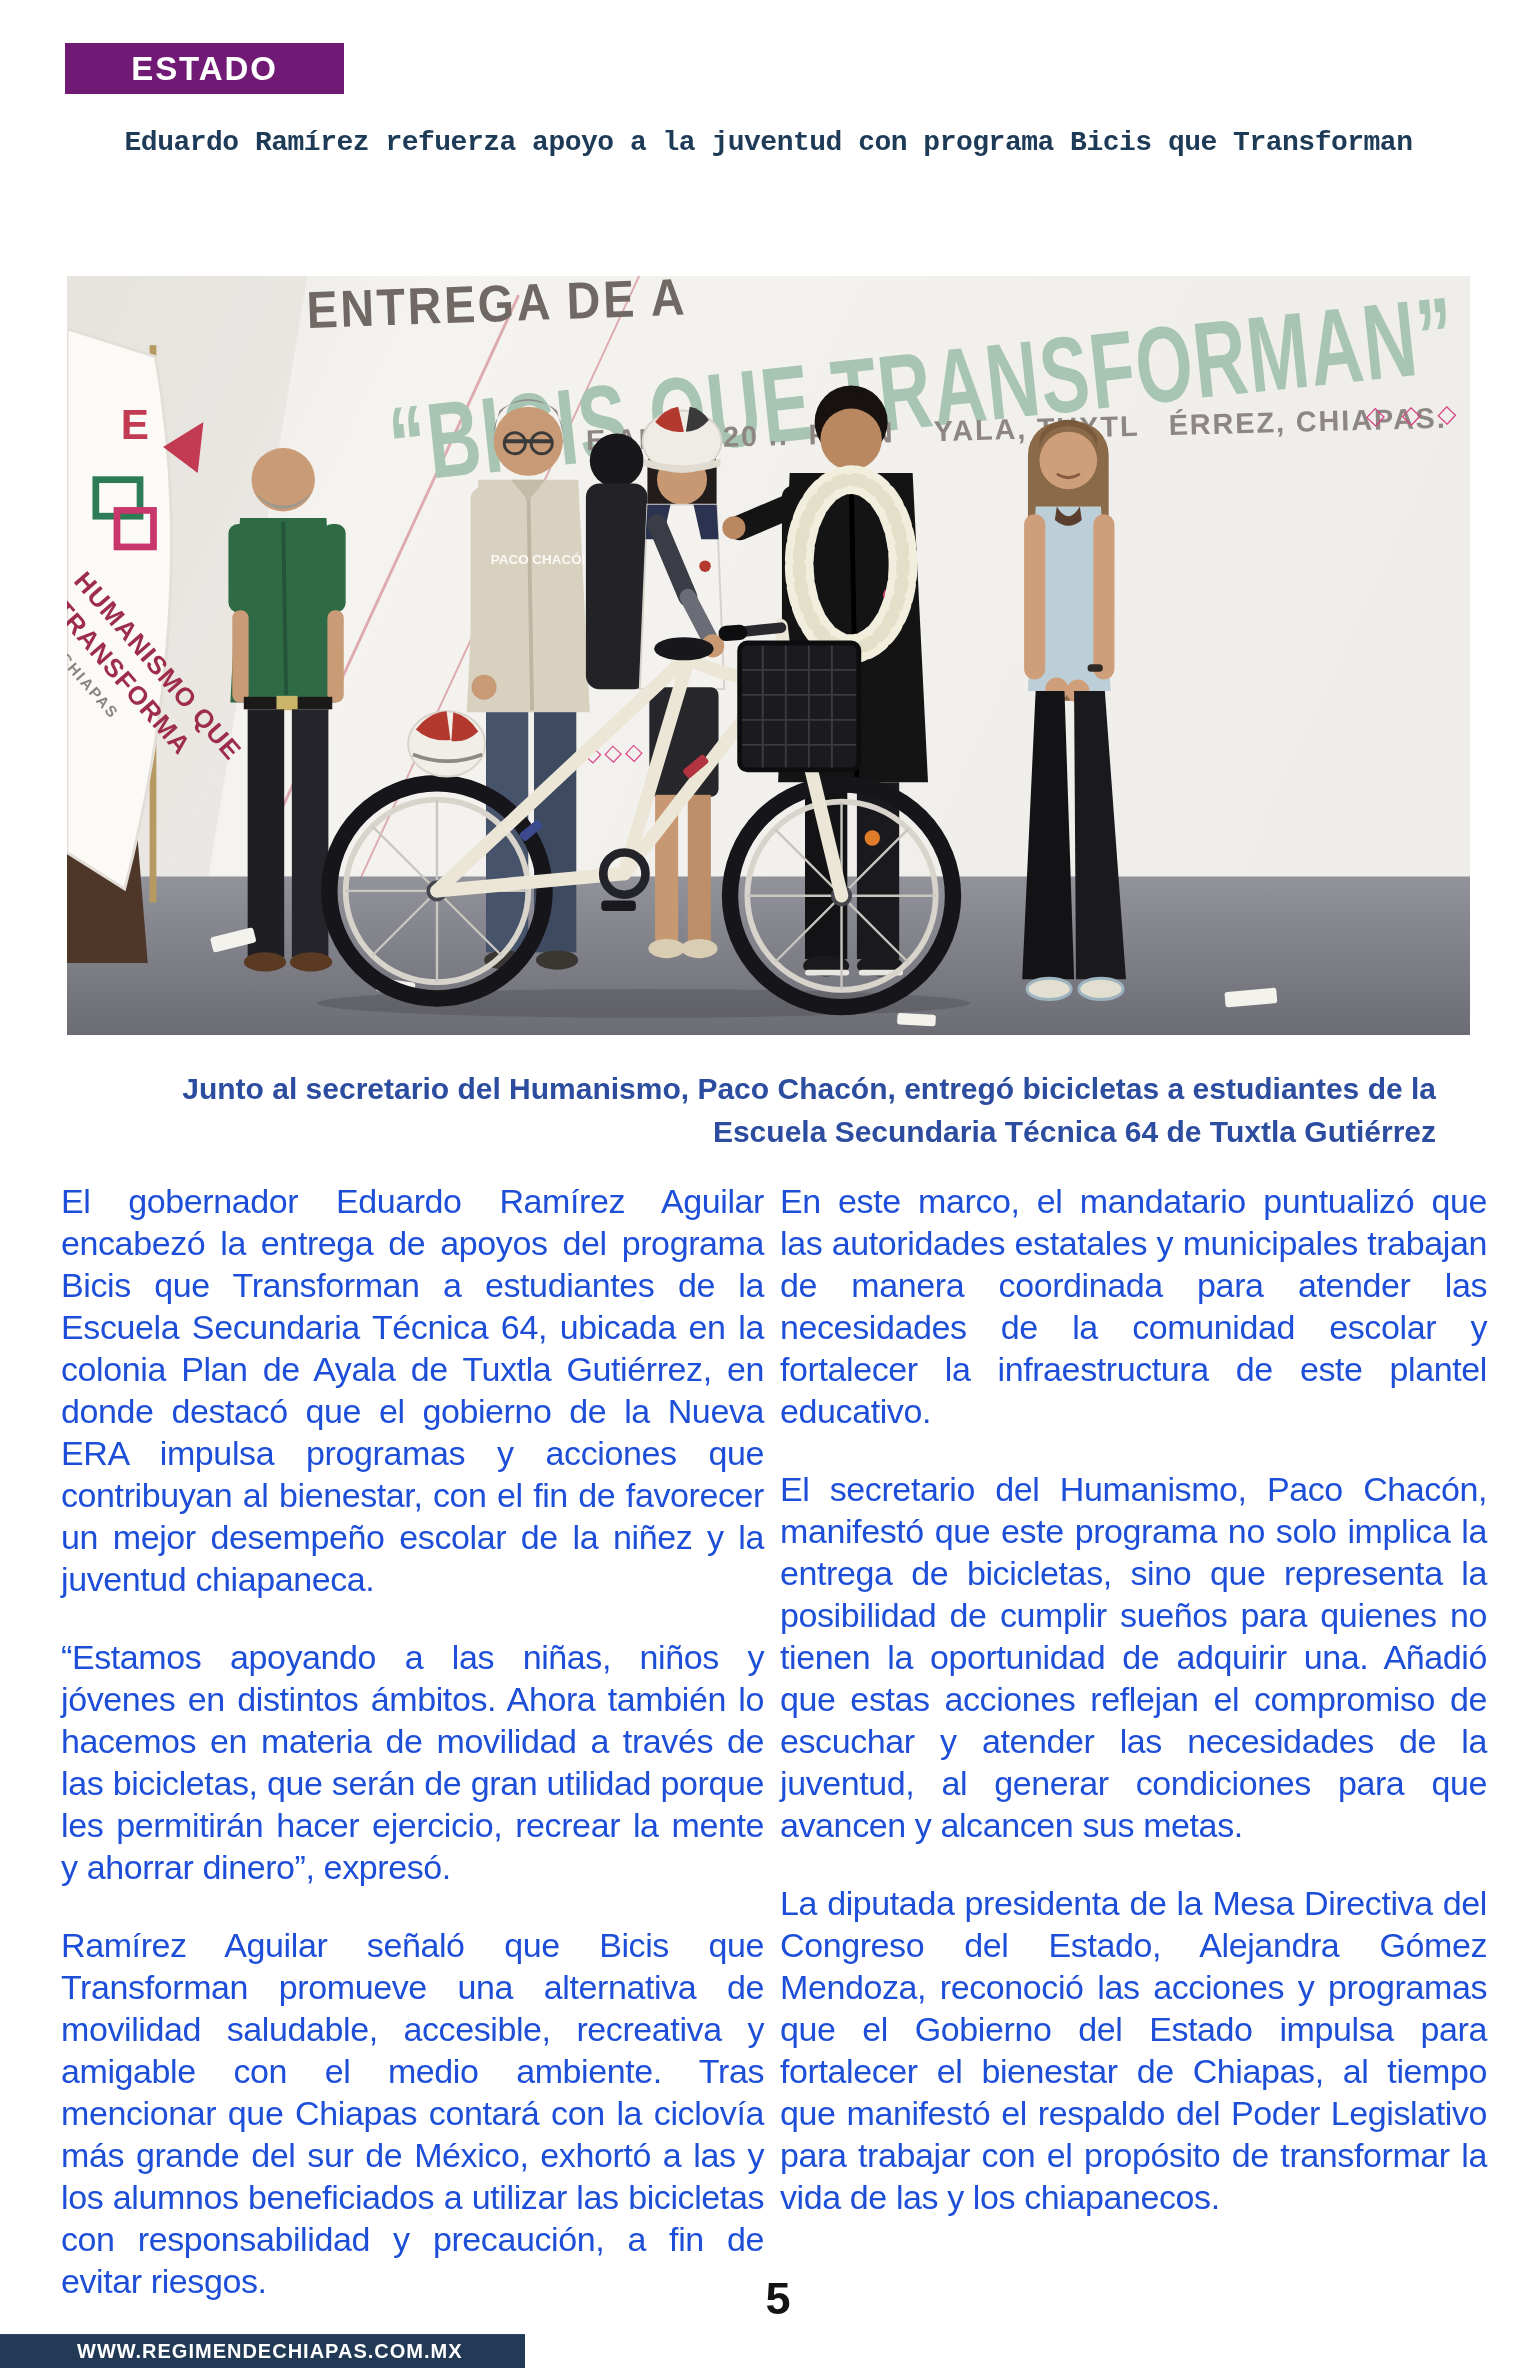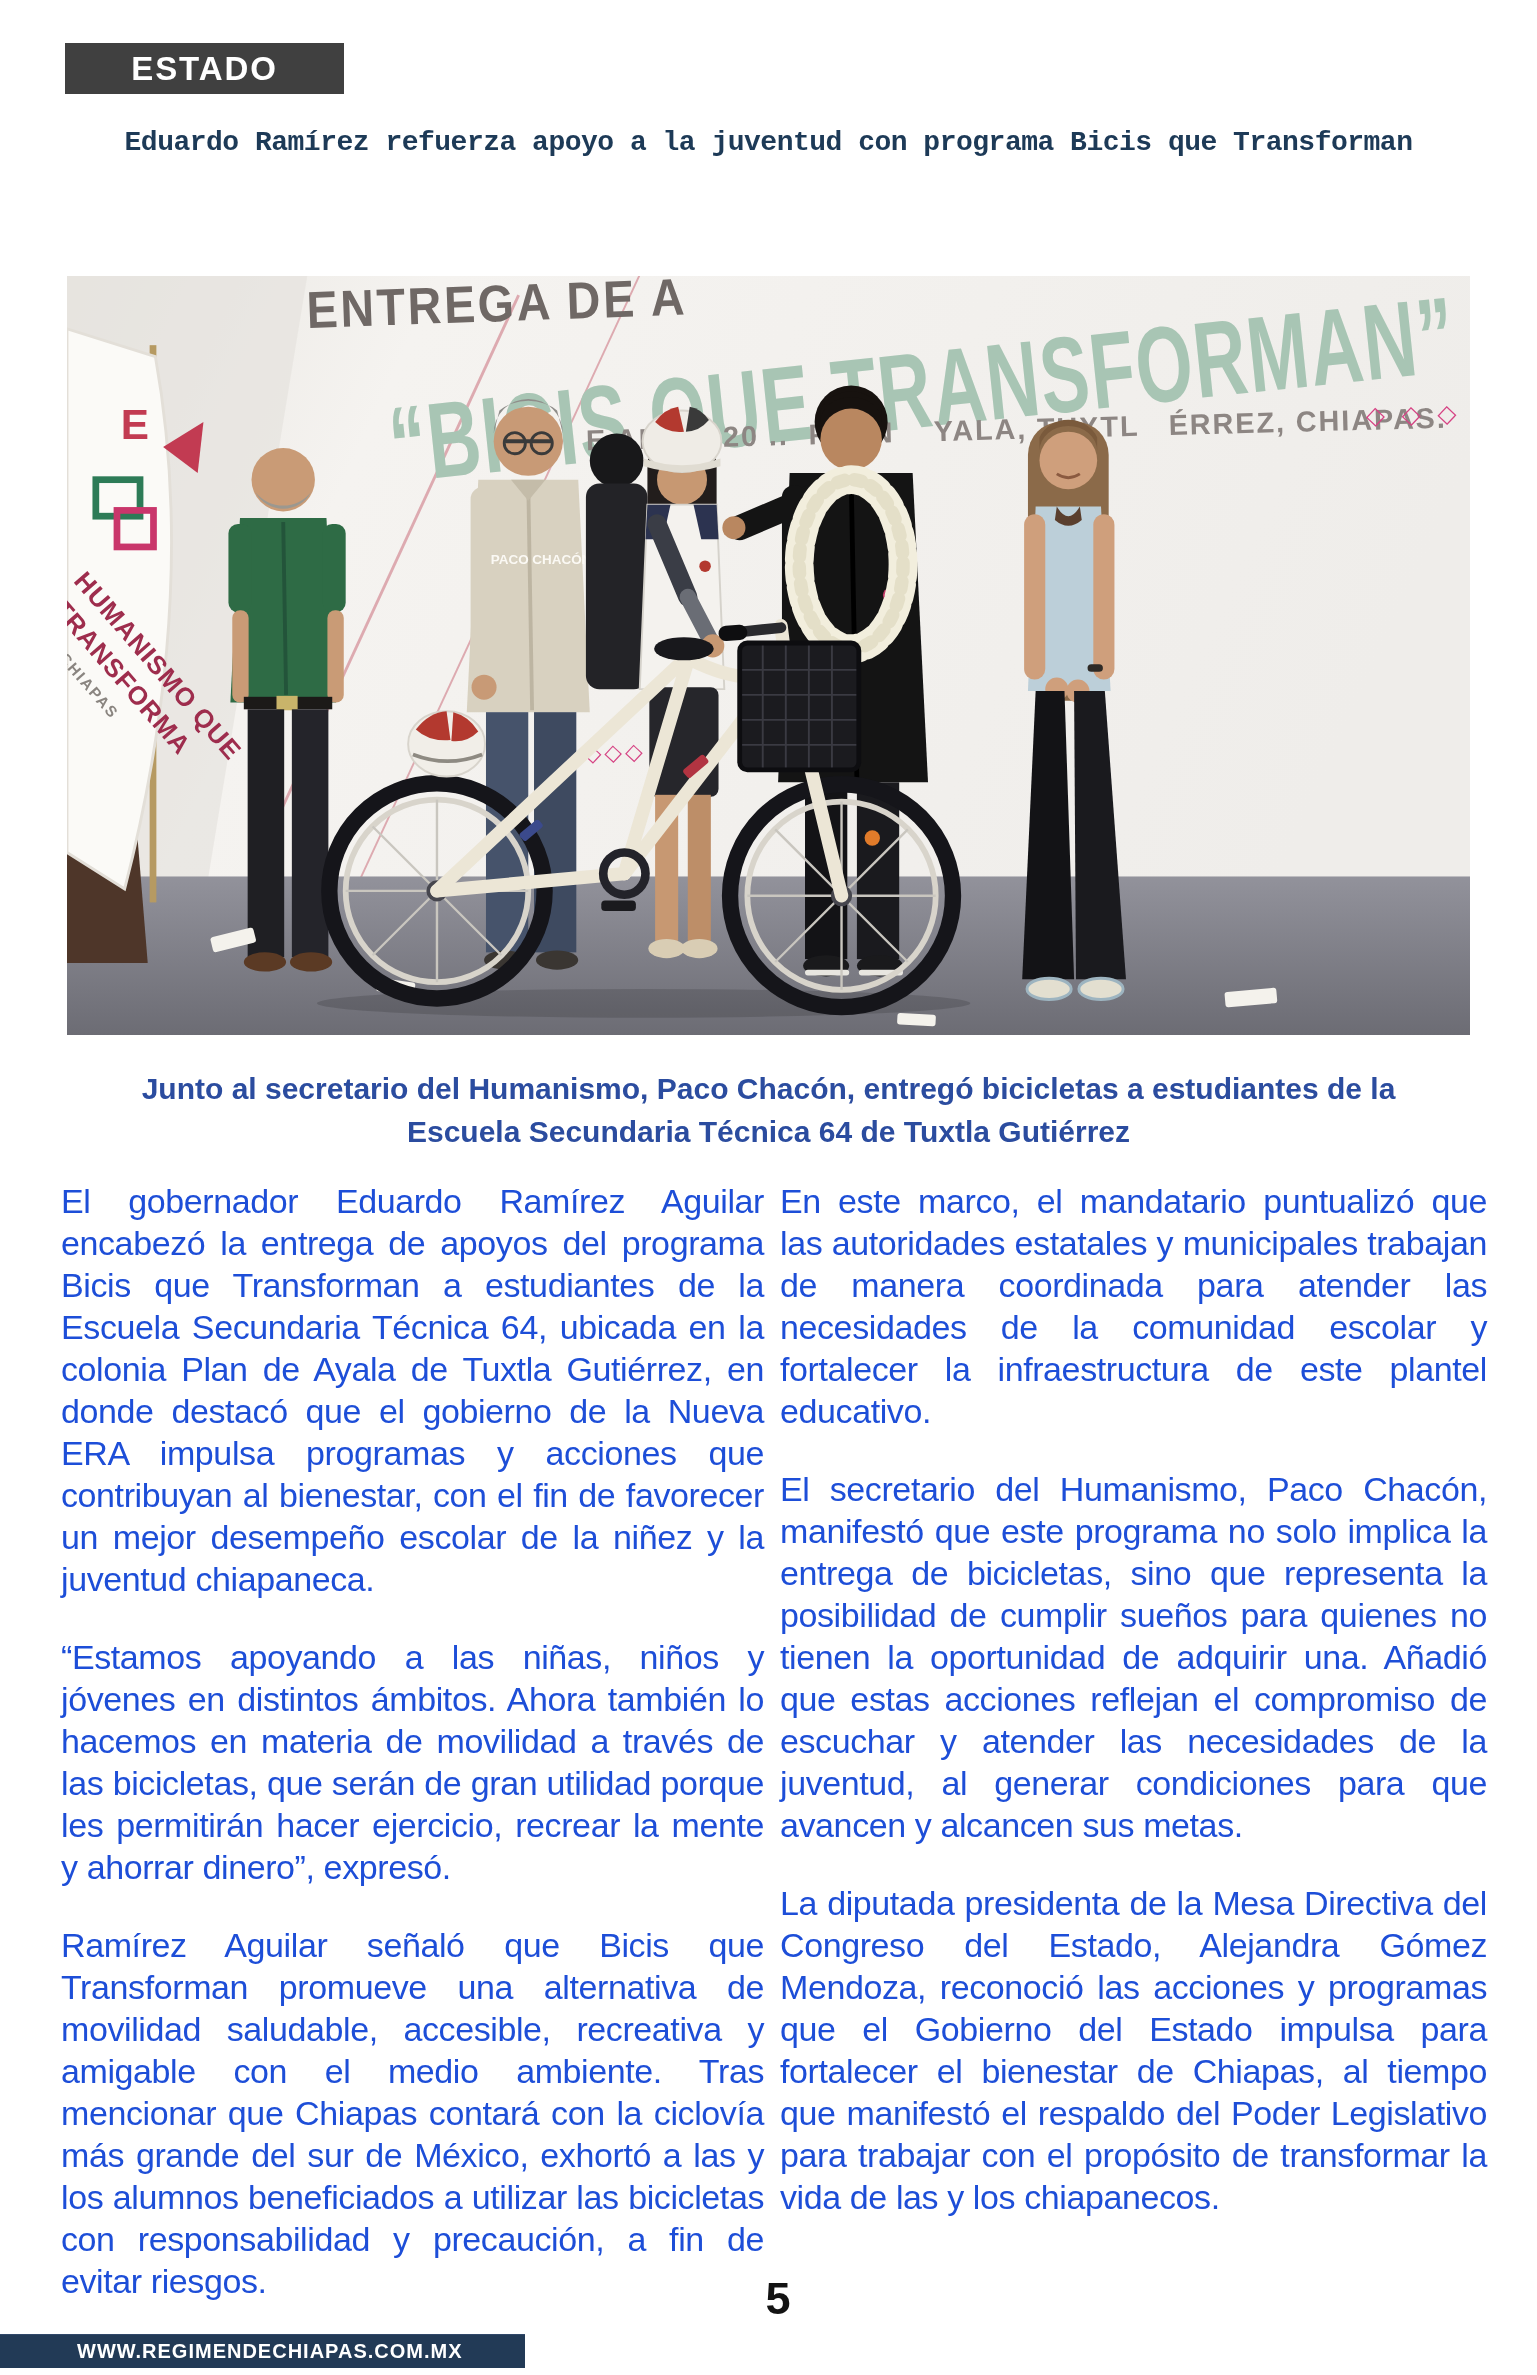--- a/index.html
+++ b/index.html
@@ -5,40 +5,40 @@
   * { margin:0; padding:0; box-sizing:border-box; }
   html,body { background:#ffffff; }
   .page {
     position:relative; width:1537px; height:2376px; margin:0 auto;
     background:#ffffff; overflow:hidden;
     font-family:"Liberation Sans", sans-serif;
   }
   
   .badge {
     position:absolute; left:65px; top:43px; width:279px; height:51px;
-    background:#404040; display:flex; align-items:center; justify-content:center;
+    background:#701a75; display:flex; align-items:center; justify-content:center;
   }
   .badge span {
     color:#ffffff; font-weight:bold; font-size:33px; letter-spacing:1.9px;
   }
   
   .headline-wrap { position:absolute; top:113px; left:0; right:0; text-align:center; }
   .headline-wrap h1 {
     font-family:Liberation Mono, monospace; font-weight:700; font-size:28px;
     line-height:1.28; color:#1d3a57; max-width:1393px; margin:12px auto;
     letter-spacing:-0.5px;
   }
   
   .photo {
     position:absolute; left:67px; top:276px; width:1403px; height:759px;
     overflow:hidden; background:#f2f0ec;
   }
   .photo svg { display:block; width:100%; height:100%; }
   
-  .caption-wrap { position:absolute; top:1068px; left:67px; right:67px; text-align:center; }
+  .caption-wrap { position:absolute; top:1068px; left:67px; right:67px; text-align:right; }
   .caption-wrap p {
     color:#2b4c9f; font-weight:bold; font-size:30px; line-height:1.42;
     max-width:1335px; margin:0 auto;
   }
   
   .col {
     position:absolute; top:1180px; font-size:34px; line-height:42px;
     color:#1d4ed8; text-align:justify; letter-spacing:-0.4px;
   }
   .col p { margin:0 0 36px 0; }

